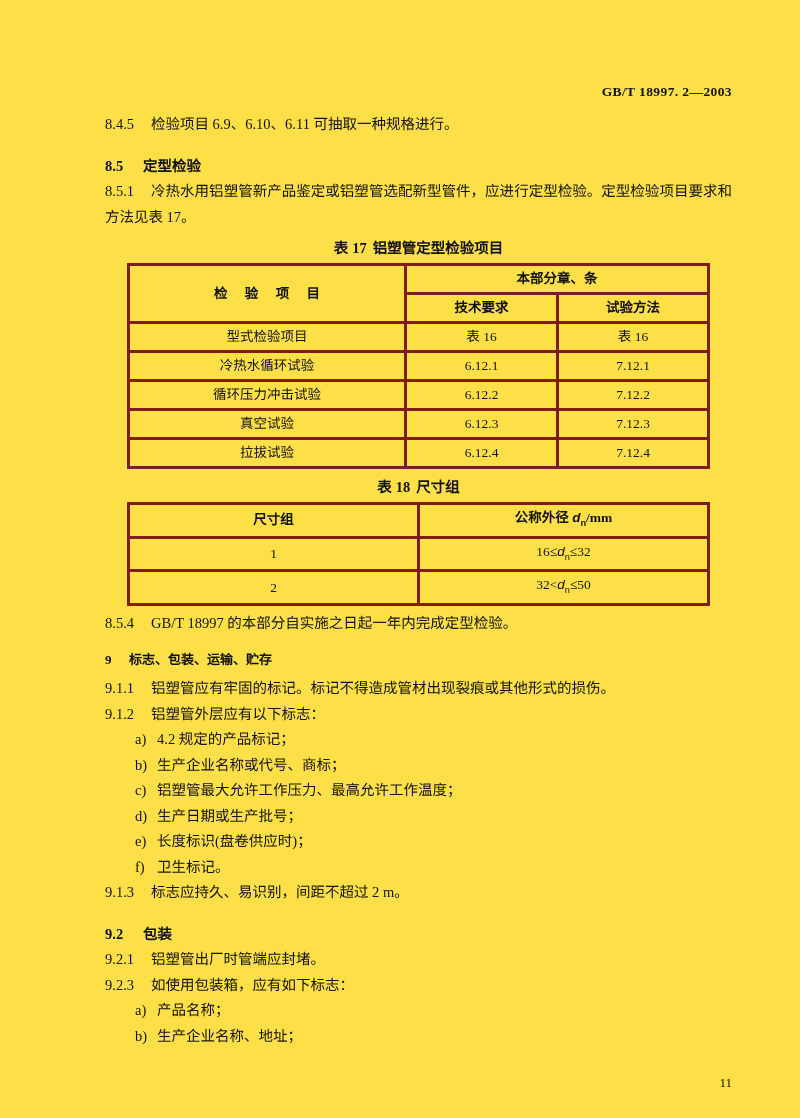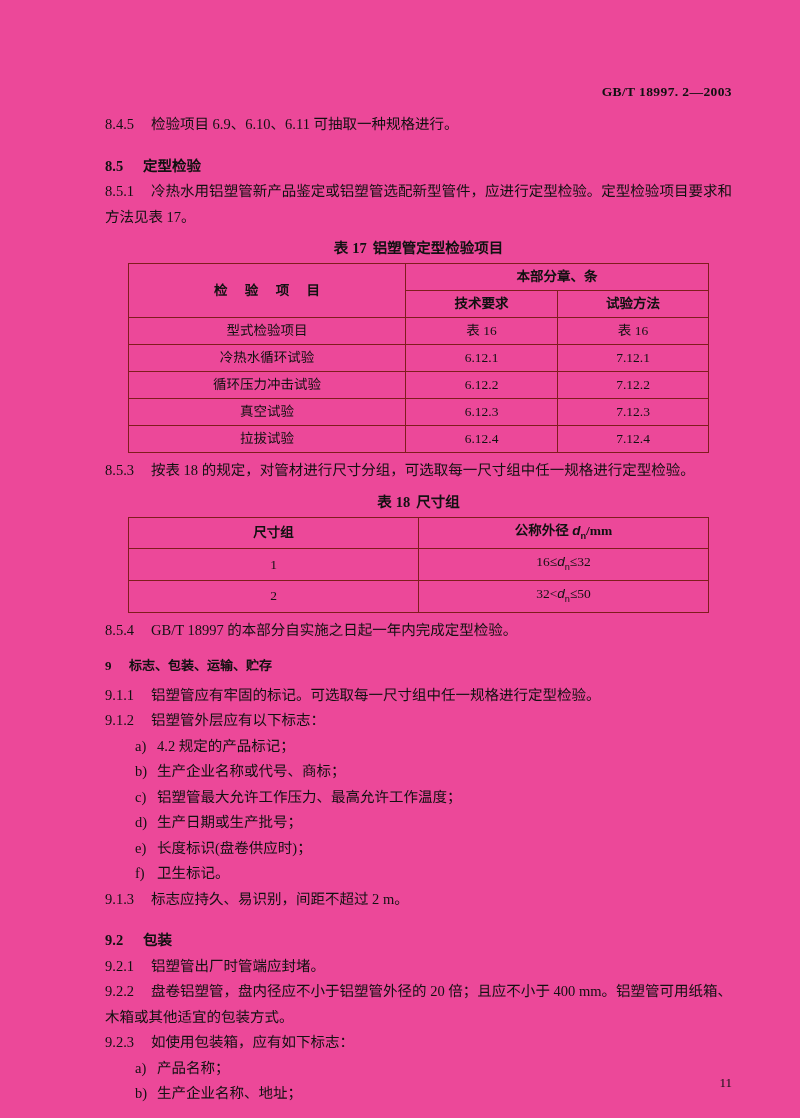--- a/index.html
+++ b/index.html
@@ -10,21 +10,21 @@
   }
   body {
     font-family: "Liberation Serif", "DejaVu Serif", serif;
     color: #111111;
   }
   .page {
     position: relative;
     width: 800px;
     height: 1118px;
     margin: 0 auto;
-    background: #ec4899;
+    background: #fde047;
     overflow: hidden;
     box-sizing: border-box;
   }
   .header {
     position: absolute;
     top: 84px;
     left: 105px;
     right: 68px;
     text-align: right;
     font-size: 13.5px;
@@ -105,21 +105,21 @@
     font-weight: bold;
   }
   table.doc-table {
     border-collapse: collapse;
     width: 580px;
     margin: 0 auto;
     table-layout: fixed;
   }
   table.doc-table td,
   table.doc-table th {
-    border: 1px solid #7f1d1d;
+    border: 3px solid #7f1d1d;
     text-align: center;
     font-size: 13.5px;
     font-weight: normal;
     padding: 0;
     height: 26px;
     line-height: 26px;
     font-family: "Liberation Serif", "DejaVu Serif", serif;
   }
   table.doc-table .hdr {
     font-weight: bold;
@@ -220,23 +220,20 @@
           <tr>
             <td>拉拔试验</td>
             <td>6.12.4</td>
             <td>7.12.4</td>
           </tr>
         </tbody>
       </table>
     </div>
 
 
-    <p class="para">
-      <span class="num">8.5.3</span><span>按表 18 的规定，对管材进行尺寸分组，可选取每一尺寸组中任一规格进行定型检验。</span>
-    </p>
 
     <div class="tbl-wrap">
       <div class="tbl-caption">
         <span>表</span><span class="capnum">18</span><span>尺寸组</span>
       </div>
       <table class="doc-table">
         <colgroup>
           <col class="t18-c1">
             <col class="t18-c2">
         </colgroup>
@@ -260,21 +257,21 @@
     <p class="para">
       <span class="num">8.5.4</span><span>GB/T 18997 的本部分自实施之日起一年内完成定型检验。</span>
     </p>
 
     <p class="para chapter-heading">
       <span class="cnum">9</span><span>标志、包装、运输、贮存</span>
     </p>
 
 
     <p class="para">
-      <span class="num">9.1.1</span><span>铝塑管应有牢固的标记。可选取每一尺寸组中任一规格进行定型检验。</span>
+      <span class="num">9.1.1</span><span>铝塑管应有牢固的标记。标记不得造成管材出现裂痕或其他形式的损伤。</span>
     </p>
 
     <p class="para">
       <span class="num">9.1.2</span><span>铝塑管外层应有以下标志：</span>
     </p>
 
     <ul class="list">
       <li><span class="marker">a)</span><span>4.2 规定的产品标记；</span></li>
       <li><span class="marker">b)</span><span>生产企业名称或代号、商标；</span></li>
       <li><span class="marker">c)</span><span>铝塑管最大允许工作压力、最高允许工作温度；</span></li>
@@ -288,23 +285,20 @@
     </p>
 
     <p class="para heading">
       <span class="num short">9.2</span><span>包装</span>
     </p>
 
     <p class="para">
       <span class="num">9.2.1</span><span>铝塑管出厂时管端应封堵。</span>
     </p>
 
-    <p class="para">
-      <span class="num">9.2.2</span><span>盘卷铝塑管，盘内径应不小于铝塑管外径的 20 倍；且应不小于 400 mm。铝塑管可用纸箱、木箱或其他适宜的包装方式。</span>
-    </p>
 
     <p class="para">
       <span class="num">9.2.3</span><span>如使用包装箱，应有如下标志：</span>
     </p>
 
     <ul class="list">
       <li><span class="marker">a)</span><span>产品名称；</span></li>
       <li><span class="marker">b)</span><span>生产企业名称、地址；</span></li>
 
     </ul>

